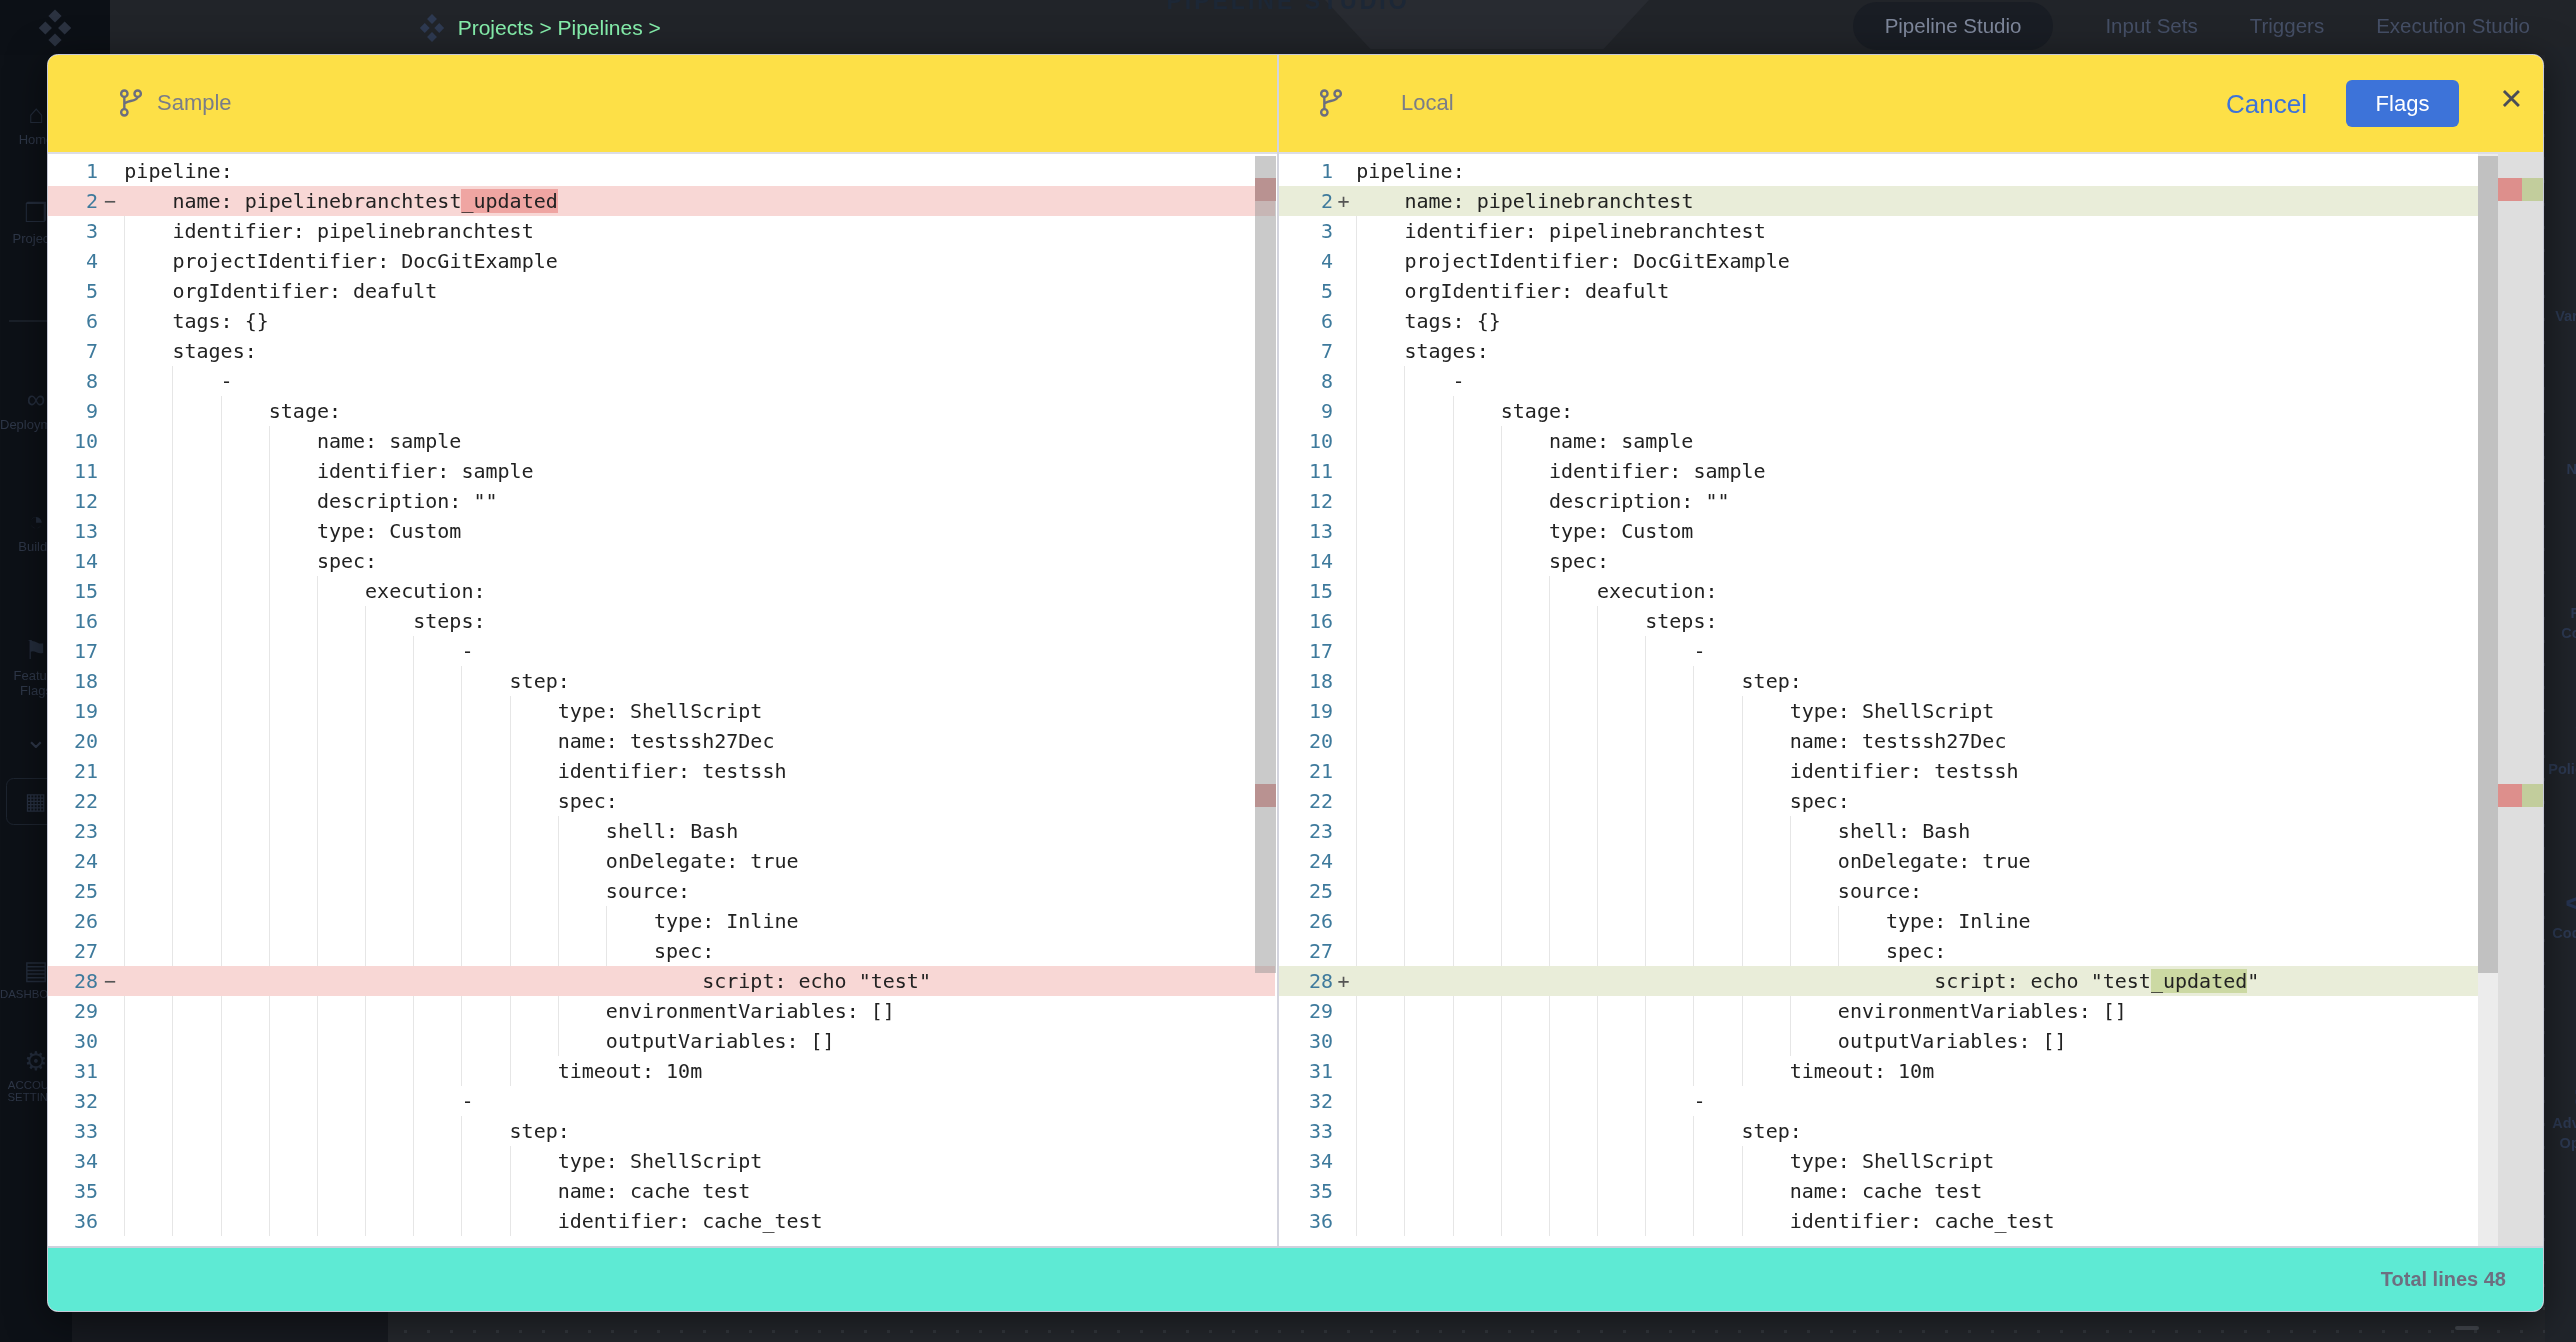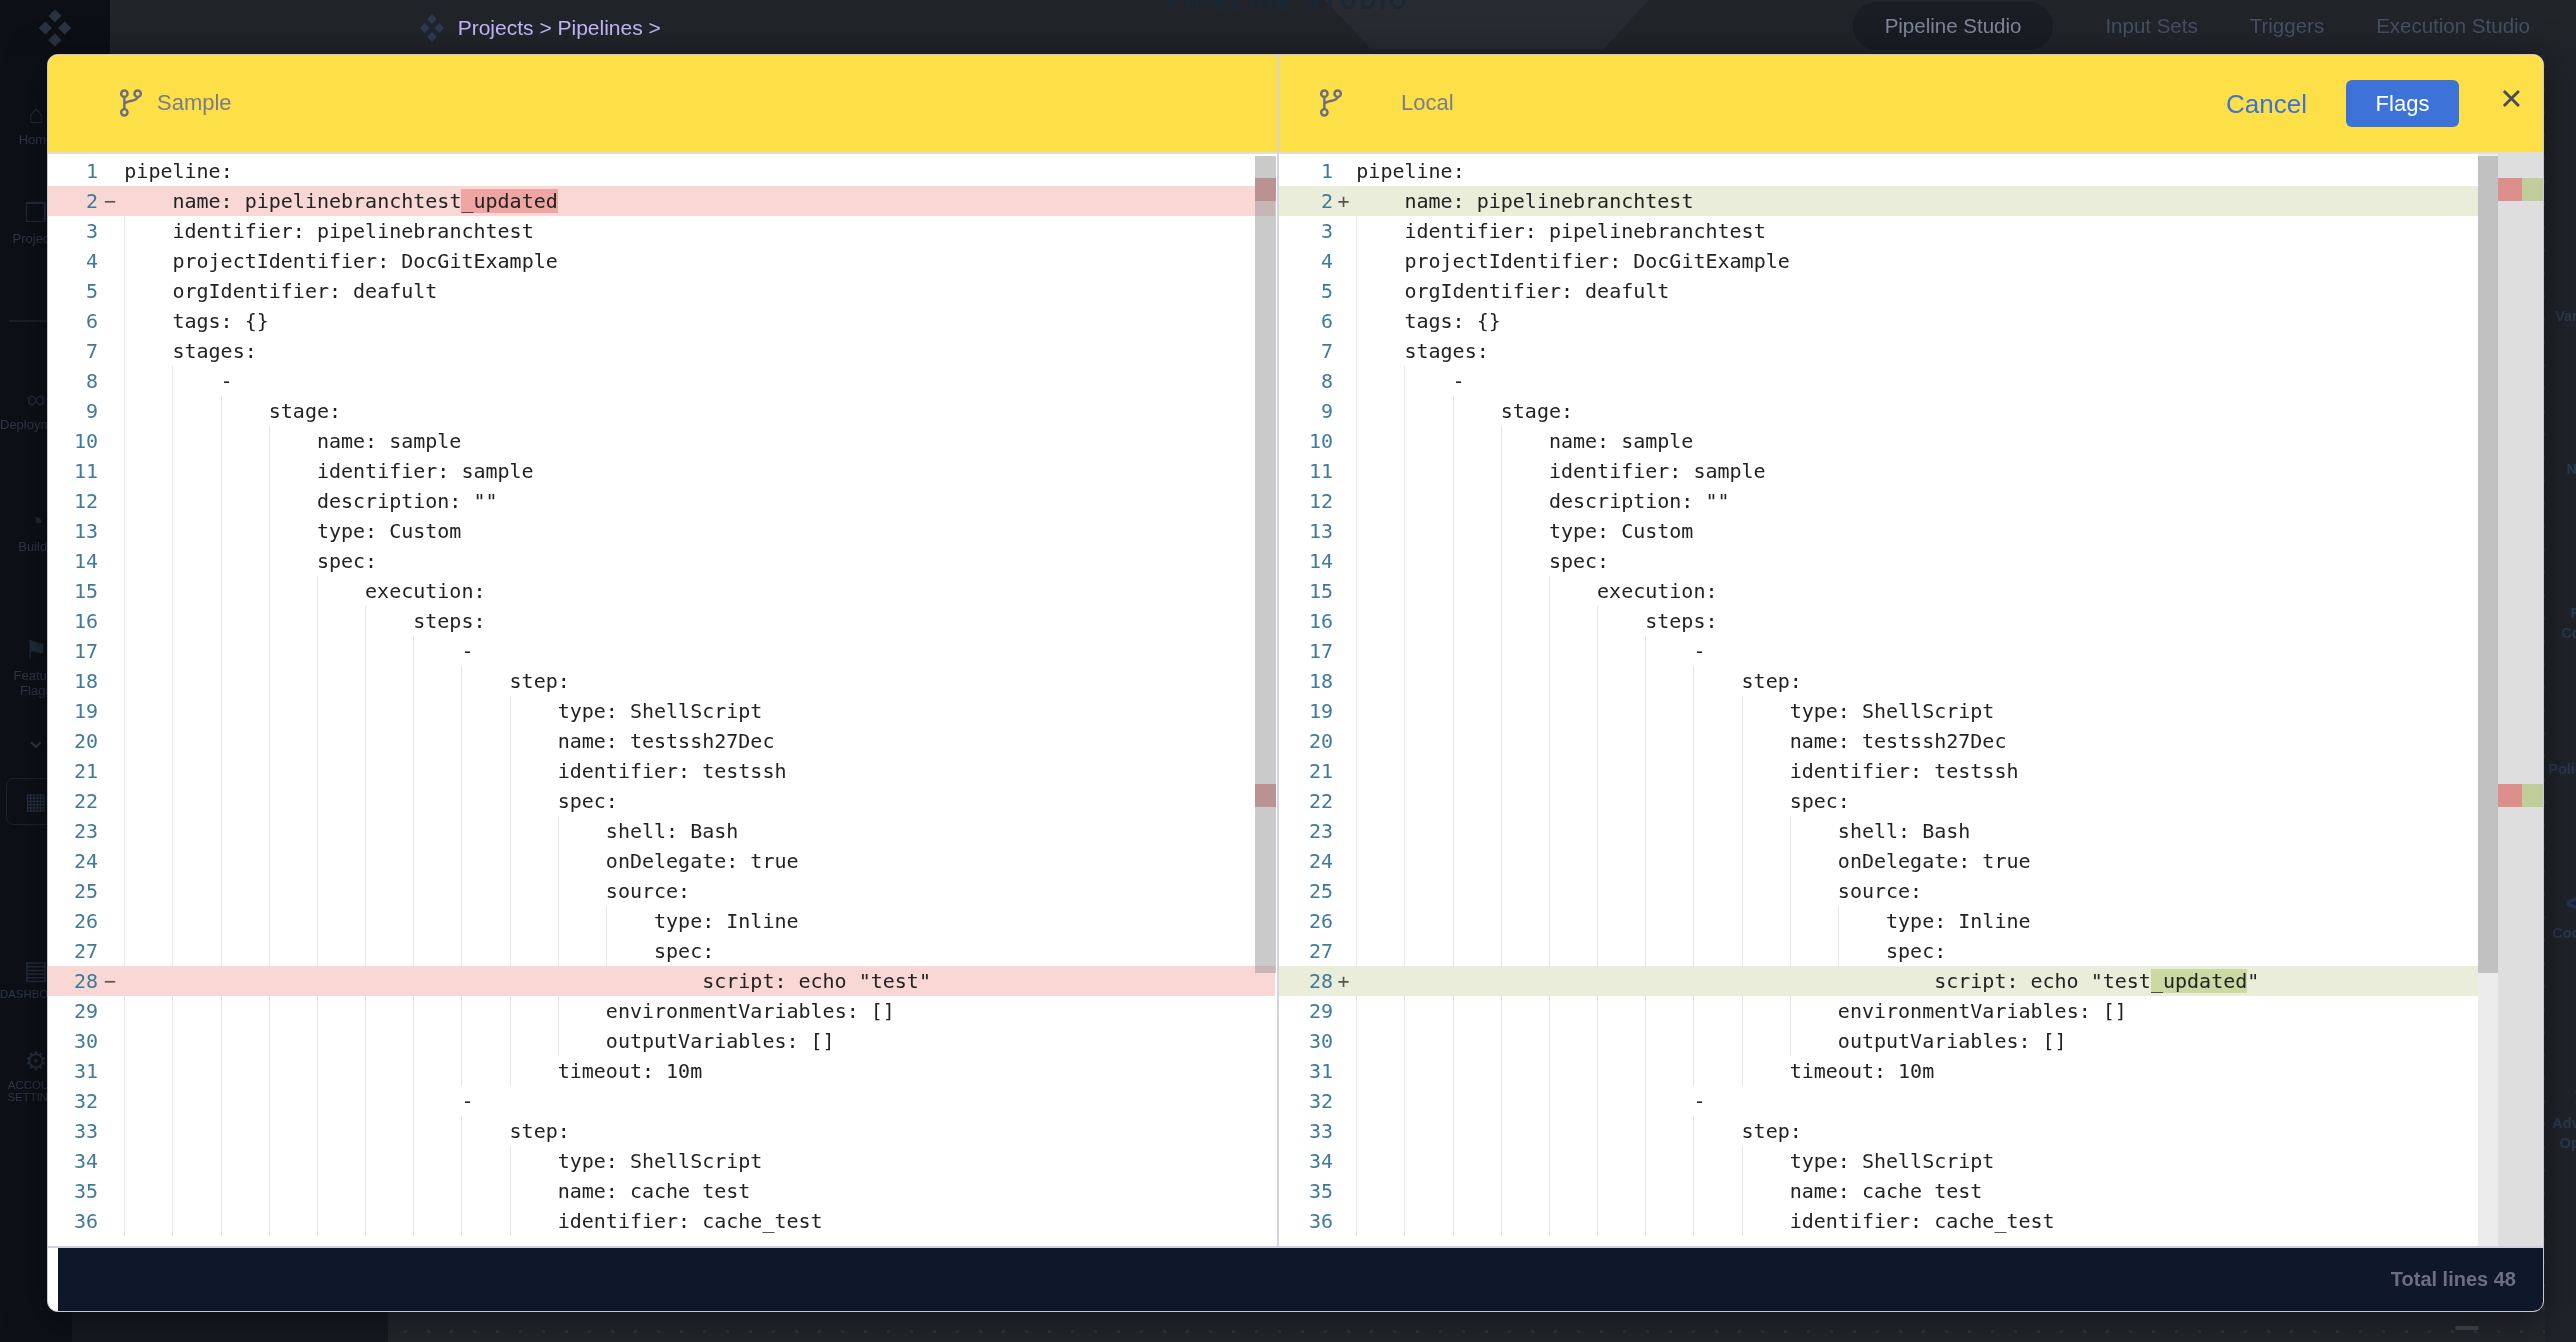--- a/index.html
+++ b/index.html
@@ -15,21 +15,21 @@
   #canvas-dash { position:absolute; left:2455px; top:1326px; width:24px; height:3.8px; background:#43474e; border-radius:2.3px; }
 
   #topbar { position:absolute; left:0; top:0; width:2576px; height:55px; background:#212429; }
   #logo-block { position:absolute; left:0; top:0; width:110px; height:55px; background:#0c1016;
     display:flex; align-items:center; justify-content:center; }
   #allprojects-block { position:absolute; left:110px; top:0; width:278px; height:55px; background:#13161c;
     display:flex; align-items:center; }
   #allprojects-label { position:absolute; left:32px; font-size:20.5px; color:#454c59; }
   .cube-icon { position:absolute; right:21px; font-size:23px; color:#39404e; }
   #breadcrumb-wrap { position:absolute; left:417px; top:0; height:55px; display:flex; align-items:center; gap:10.7px; }
-  #breadcrumb { font-size:21px; color:#c4b5fd; }
+  #breadcrumb { font-size:21px; color:#86efac; }
   .mini-logo svg { display:block; }
 
   #studio-banner { position:absolute; left:1325px; top:0; width:324px; height:49px;
     background:#282b31; clip-path:polygon(0 0,100% 0,86% 100%,14% 100%); overflow:hidden; }
   #studio-banner-title { position:absolute; left:0; right:0; top:-12px; text-align:center;
     font-size:23px; font-weight:bold; letter-spacing:3px; color:#1c2736; }
 
   #tabs { position:absolute; right:46px; top:1.5px; height:49px; display:flex; align-items:center; gap:52px; }
   .tab { font-size:20.5px; color:#454f66; white-space:nowrap; }
   .tab.active { background:#191d24; color:#7e879b; border-radius:26px; padding:12px 32px; }
@@ -102,21 +102,21 @@
     background:rgba(150,150,150,0.5); }
   #right-scroll-track { position:absolute; left:2430px; top:99px; width:20.5px; height:1092px; background:#ececec; }
   #right-scroll-thumb { position:absolute; left:2430px; top:101px; width:20.5px; height:817px;
     background:rgba(150,150,150,0.5); }
   #right-ruler-col { position:absolute; left:2450px; top:99px; width:46px; height:1092px; background:#dedede; }
   #right-ruler-red-1   { left:0;    top:24px;  width:23.6px; height:23px; background:var(--rulerRed);   position:absolute; }
   #right-ruler-green-1 { left:23.6px; top:24px;  width:22px; height:23px; background:var(--rulerGreen); position:absolute; }
   #right-ruler-red-2   { left:0;    top:630px; width:23.6px; height:23px; background:var(--rulerRed);   position:absolute; }
   #right-ruler-green-2 { left:23.6px; top:630px; width:22px; height:23px; background:var(--rulerGreen); position:absolute; }
 
-  #dlg-footer { position:absolute; left:0; top:1193px; width:100%; height:65px; background:#0f172a;margin-left:10px; }
+  #dlg-footer { position:absolute; left:0; top:1193px; width:100%; height:65px; background:#5eead4; }
   #footer-total { position:absolute; right:37px; top:20px; font-size:20px; font-weight:bold; color:#6d6f80; }
 </style>
 </head>
 <body>
 
 <div id="canvas-dots"></div>
 <div id="left-dark-panel"></div>
 <div id="canvas-dash"></div>
 
 <div id="topbar">

